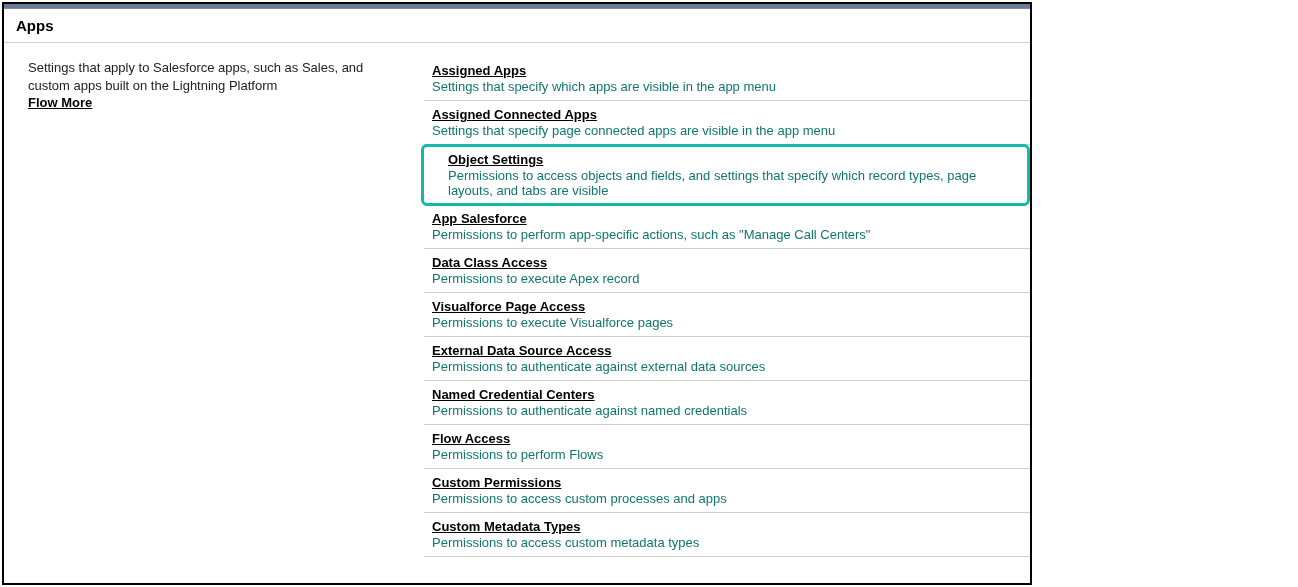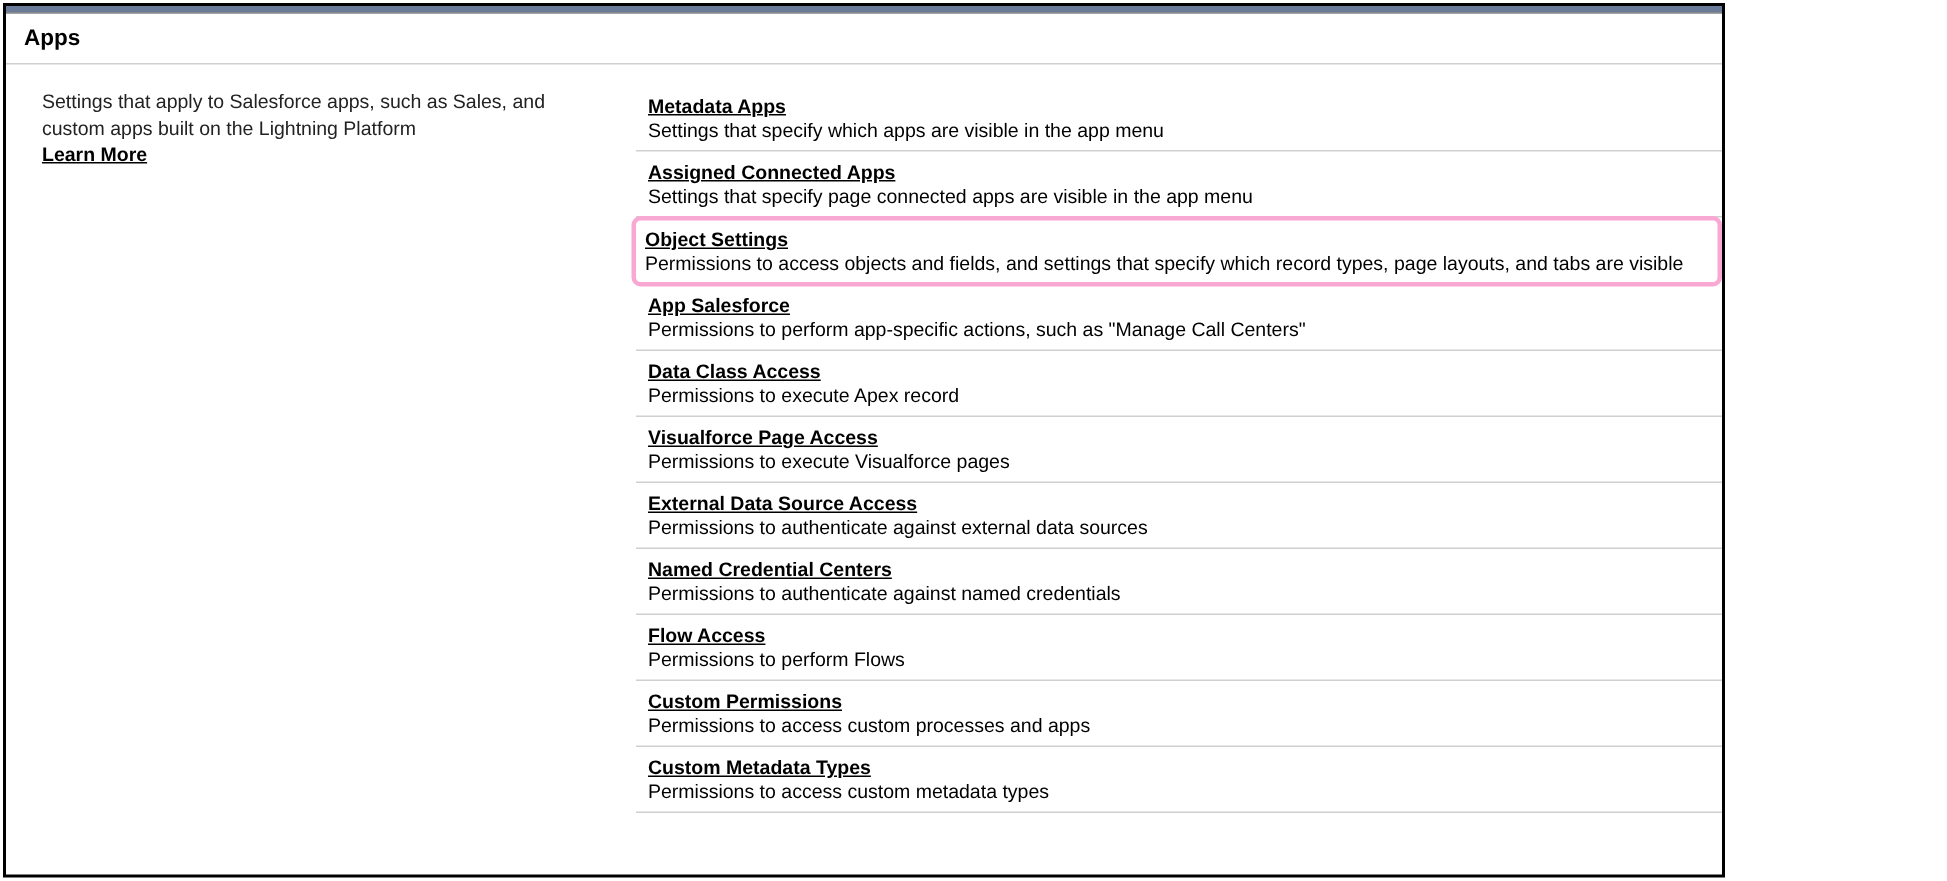--- a/index.html
+++ b/index.html
@@ -9,21 +9,21 @@
     }
     body {
       font-family: Arial, Helvetica, sans-serif;
       font-size: 13px;
       color: #181818;
       background: #fff;
     }
     .outer {
       border: 2px solid #000;
       margin: 2px;
-      width: 1148px;
+      width: 1030px;
       height: 583px;
       overflow: hidden;
     }
     .topbar {
       height: 5px;
       background: #6a7a99;
       border-bottom: 1px solid #888;
     }
     .section-header {
       padding: 8px 12px 8px 12px;
@@ -66,51 +66,51 @@
     }
     .item .link {
       font-weight: bold;
       text-decoration: underline;
       color: #000;
       cursor: pointer;
       font-size: 13px;
     }
     .item .desc {
       font-size: 13px;
-      color: #000000;
+      color: #0f766e;
       margin-top: 1px;
     }
     .item.highlighted {
-      border: 3px solid #f9a8d4;
+      border: 3px solid #14b8a6;
       border-radius: 6px;
-      padding: 5px 8px 5px 6px;
+      padding: 5px 8px 5px 24px;
       margin-top: -1px;
       margin-bottom: -1px;
       margin-left: -3px;
       position: relative;
     }
   </style>
 </head>
 <body>
 
 <div class="outer">
   <div class="topbar"></div>
   <div class="section-header">
     <h2>Apps</h2>
   </div>
   <div class="content">
     <div class="left-col">
       <div class="left-col-inner">
         <span>Settings that apply to Salesforce apps, such as Sales, and custom apps built on the Lightning Platform</span><br>
-        <a class="learn-more">Learn More</a>
+        <a class="learn-more">Flow More</a>
       </div>
     </div>
     <div class="right-col" id="settings-list">
 
-    <div class="item"><a class="link">Metadata Apps</a><div class="desc">Settings that specify which apps are visible in the app menu</div></div>
+    <div class="item"><a class="link">Assigned Apps</a><div class="desc">Settings that specify which apps are visible in the app menu</div></div>
         <div class="item"><a class="link">Assigned Connected Apps</a><div class="desc">Settings that specify page connected apps are visible in the app menu</div></div>
         <div class="item highlighted"><a class="link">Object Settings</a><div class="desc">Permissions to access objects and fields, and settings that specify which record types, page layouts, and tabs are visible</div></div>
         <div class="item"><a class="link">App Salesforce</a><div class="desc">Permissions to perform app-specific actions, such as "Manage Call Centers"</div></div>
         <div class="item"><a class="link">Data Class Access</a><div class="desc">Permissions to execute Apex record</div></div>
         <div class="item"><a class="link">Visualforce Page Access</a><div class="desc">Permissions to execute Visualforce pages</div></div>
         <div class="item"><a class="link">External Data Source Access</a><div class="desc">Permissions to authenticate against external data sources</div></div>
         <div class="item"><a class="link">Named Credential Centers</a><div class="desc">Permissions to authenticate against named credentials</div></div>
         <div class="item"><a class="link">Flow Access</a><div class="desc">Permissions to perform Flows</div></div>
         <div class="item"><a class="link">Custom Permissions</a><div class="desc">Permissions to access custom processes and apps</div></div>
         <div class="item"><a class="link">Custom Metadata Types</a><div class="desc">Permissions to access custom metadata types</div></div>

